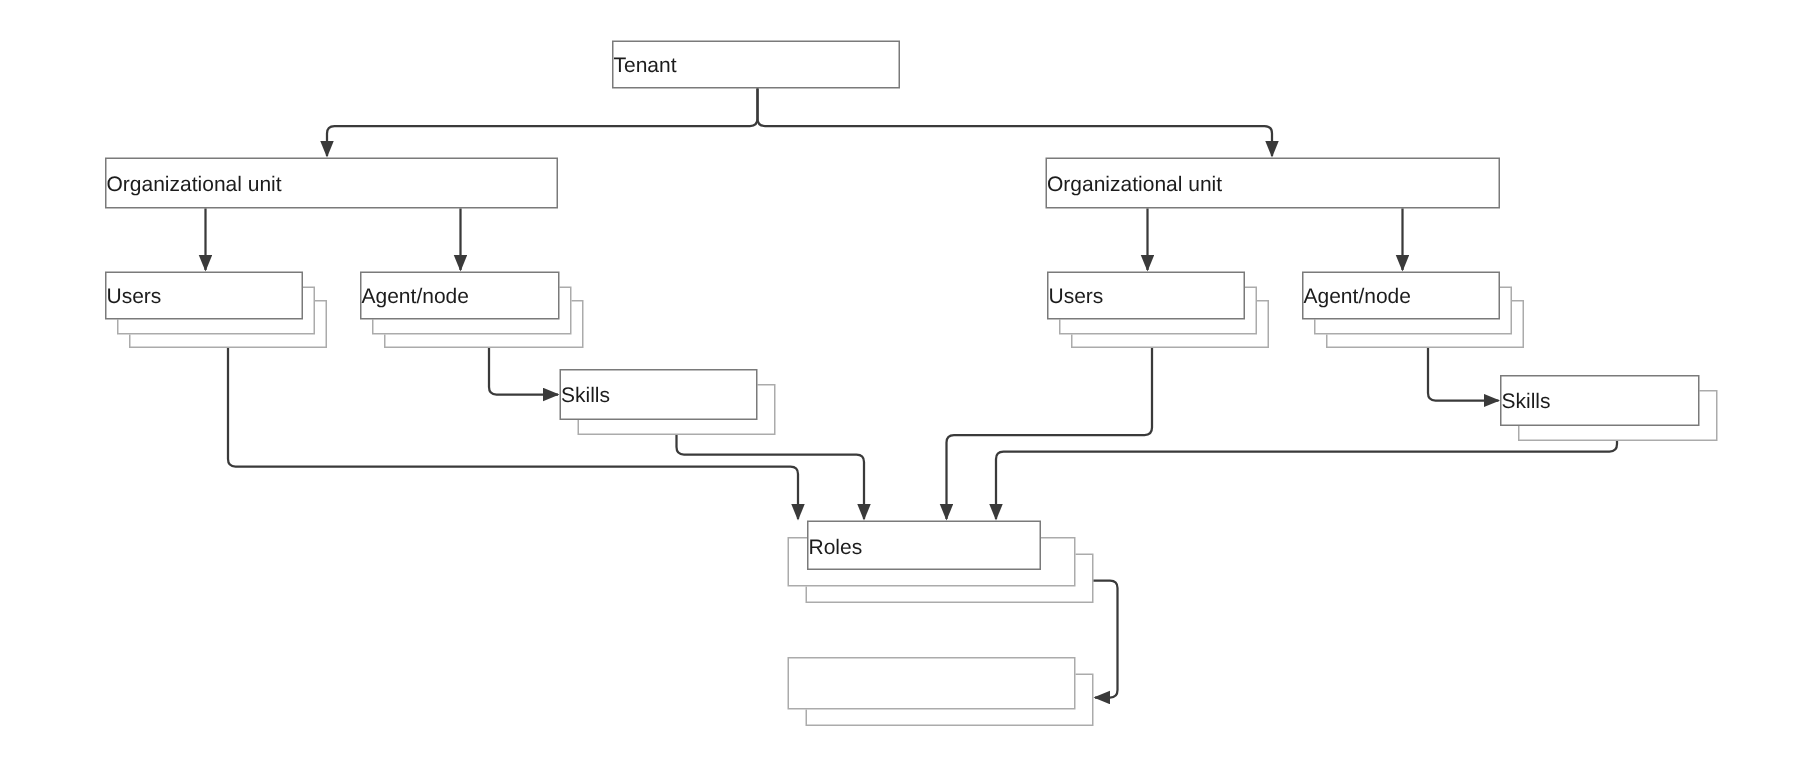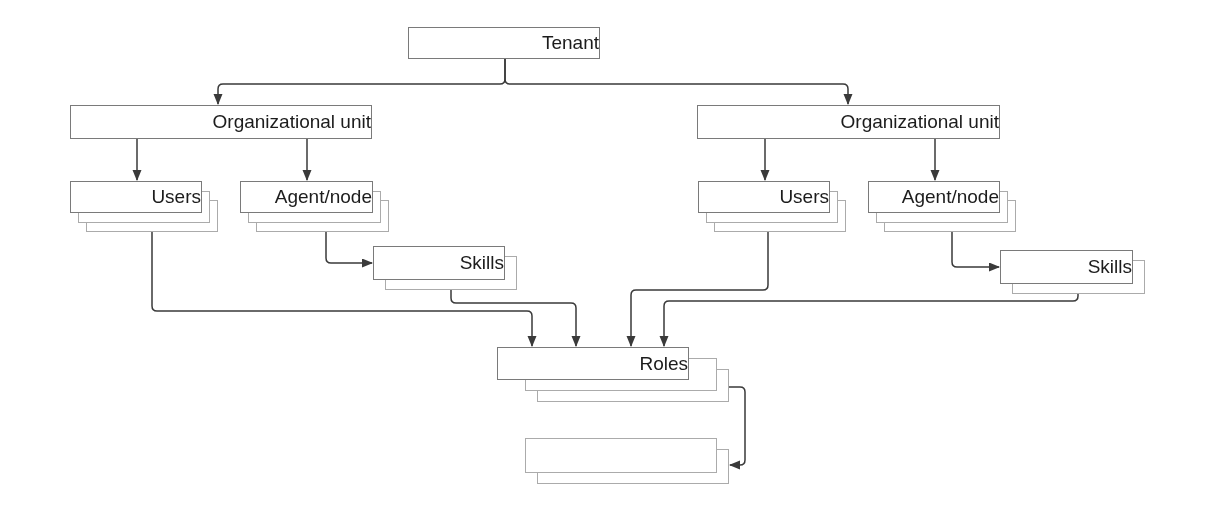--- a/index.html
+++ b/index.html
@@ -15,22 +15,22 @@
     overflow: hidden;
     font-family: "Liberation Sans", sans-serif;
   }
   .box-main {
     position: absolute;
     box-sizing: border-box;
     background: #ffffff;
     border: 1.5px solid #7a7a7a;
     display: flex;
     align-items: center;
-    justify-content: flex-end;
-    font-size: 19px;
+    justify-content: flex-start;
+    font-size: 14px;
     color: #1c1c1c;
     z-index: 3;
     white-space: nowrap;
   }
   .box-shadow {
     position: absolute;
     box-sizing: border-box;
     background: #ffffff;
     border: 1.5px solid #ababab;
   }
@@ -95,21 +95,21 @@
     <span>Skills</span>
   </div>
 
   <div class="box-shadow sh1" style="left:1012px;top:260px;width:133px;height:34px"></div>
   <div class="box-main" style="left:1000px;top:250px;width:133px;height:34px">
     <span>Skills</span>
   </div>
 
   <div class="box-shadow sh2" style="left:537px;top:369px;width:192px;height:33px"></div>
   <div class="box-shadow sh1" style="left:525px;top:358px;width:192px;height:33px"></div>
-  <div class="box-main" style="left:497px;top:347px;width:192px;height:33px">
+  <div class="box-main" style="left:538px;top:347px;width:156px;height:33px">
     <span>Roles</span>
   </div>
 
   <div class="box-shadow sh2" style="left:537px;top:449px;width:192px;height:35px"></div>
   <div class="box-shadow sh1" style="left:525px;top:438px;width:192px;height:35px"></div>
 
   <svg id="connectors" width="1208" height="513" viewBox="0 0 1208 513">
     <defs>
       <marker id="arrow" markerUnits="userSpaceOnUse" markerWidth="12" markerHeight="10" refX="10" refY="4.5" orient="auto">
         <path d="M0,0 L11,4.5 L0,9 Z" fill="#3a3a3a"></path>

